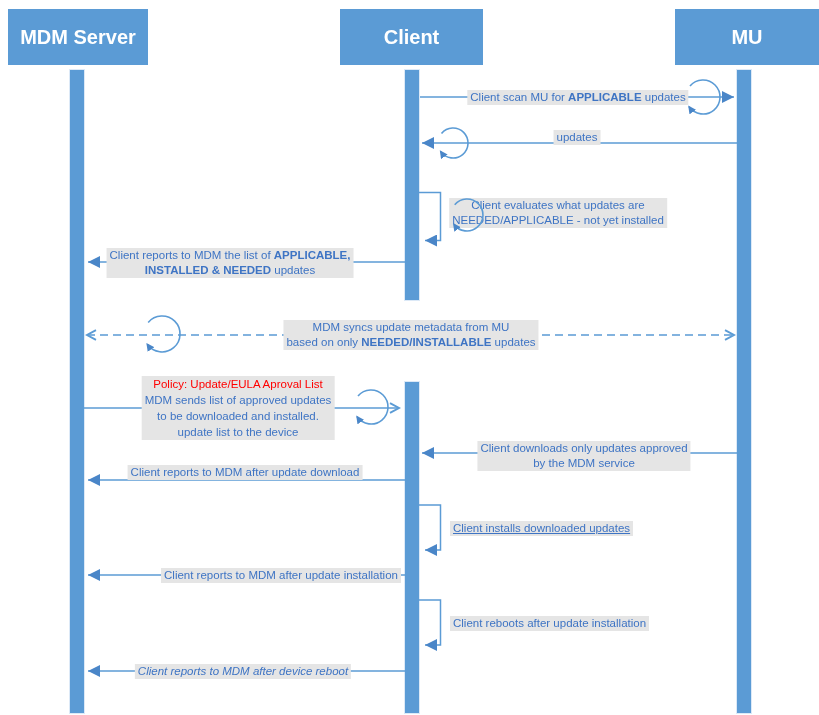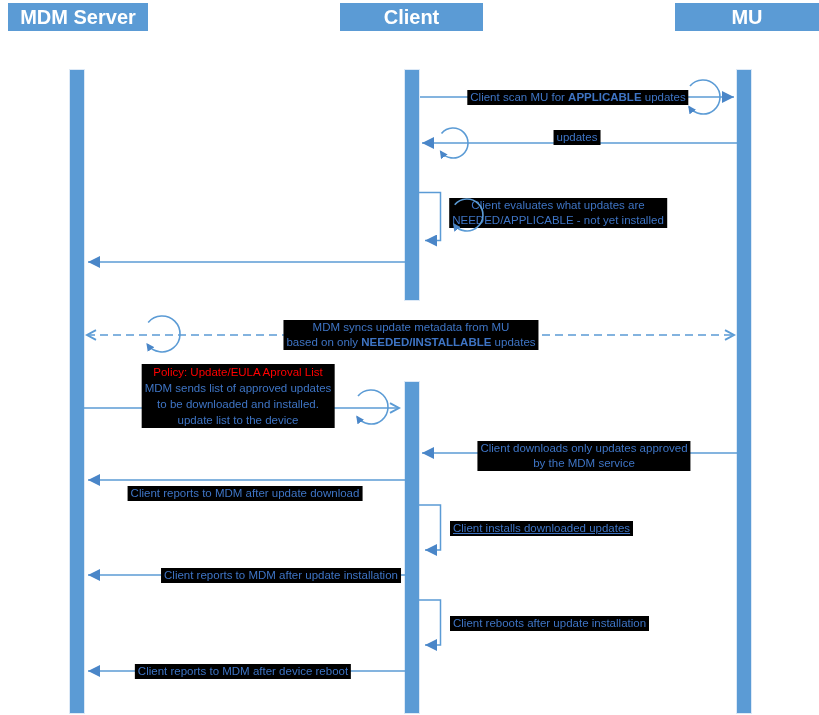--- a/index.html
+++ b/index.html
@@ -1,32 +1,32 @@
 <!DOCTYPE html>
 <html><head>
 <meta charset="utf-8">
 <style>
   html,body{margin:0;padding:0;background:#fff;}
   #diagram{position:relative;width:819px;height:715px;background:#fff;
            font-family:"Liberation Sans",sans-serif;overflow:hidden;}
-  .participant{position:absolute;top:3px;height:28px;background:#5B9BD5;
+  .participant{position:absolute;top:9px;height:56px;background:#5B9BD5;
                color:#fff;font-weight:bold;font-size:20px;display:flex;
                align-items:center;justify-content:center;}
   .lifeline{position:absolute;width:14px;background:#5B9BD5;
             box-shadow:0 0 0 1px #dce9f7;}
   svg.layer{position:absolute;left:0;top:0;pointer-events:none;}
   #connectors{z-index:1;}
   #loops{z-index:3;}
   .msg{position:absolute;z-index:2;color:#3E74C4;font-size:11.5px;
-       line-height:15px;text-align:center;background:#000000;padding:0 3px;}
+       line-height:15px;text-align:center;background:#e5e5e5;padding:0 3px;}
   .msg.centered{transform:translateX(-50%);}
   .msg div{white-space:nowrap;}
   .msg b{font-weight:bold;}
   .red{color:#FF0000;}
-  .policy{line-height:16px;}
+  .policy{line-height:16px;margin-top:12px;}
 </style>
 </head>
 <body>
 
 <div id="diagram">
 
   <div class="participant" style="left:8px;width:140px;">MDM Server</div>
   <div class="participant" style="left:340px;width:143px;">Client</div>
   <div class="participant" style="left:675px;width:144px;">MU</div>
 
@@ -66,55 +66,59 @@
 
   <div class="msg centered" style="left:577px;top:130px;">
     <div>updates</div>
   </div>
 
   <div class="msg centered" style="left:558px;top:198px;">
     <div>Client evaluates what updates are</div>
     <div>NEEDED/APPLICABLE - not yet installed</div>
   </div>
 
+  <div class="msg centered" style="left:230px;top:247.5px;">
+    <div><span>Client reports to MDM the list of </span><b>APPLICABLE,</b></div>
+    <div><b>INSTALLED &amp; NEEDED</b><span> updates</span></div>
+  </div>
 
   <div class="msg centered" style="left:411px;top:319.5px;text-align:center;">
     <div>MDM syncs update metadata from MU</div>
     <div><span>based on only </span><b>NEEDED/INSTALLABLE</b><span> updates</span></div>
   </div>
 
   <div class="msg centered policy" style="left:238px;top:364px;">
     <div class="red">Policy: Update/EULA Aproval List</div>
     <div>MDM sends list of approved updates</div>
     <div>to be downloaded and installed.</div>
     <div>update list to the device</div>
   </div>
 
   <div class="msg centered" style="left:584px;top:441px;">
     <div>Client downloads only updates approved</div>
     <div>by the MDM service</div>
   </div>
 
-  <div class="msg centered" style="left:245px;top:486px;">
+  <div class="msg centered" style="left:245px;top:465px;">
     <div>Client reports to MDM after update download</div>
   </div>
 
   <div class="msg" style="left:450px;top:520.5px;text-decoration:underline;">
     <div>Client installs downloaded updates</div>
   </div>
 
   <div class="msg centered" style="left:247px;top:567.5px;margin-left:34px;">
     <div>Client reports to MDM after update installation</div>
   </div>
 
   <div class="msg" style="left:450px;top:615.5px;">
     <div>Client reboots after update installation</div>
   </div>
 
-  <div class="msg centered" style="left:243px;top:663.5px;">
+  <div class="msg centered" style="left:243px;top:663.5px;font-style:italic;">
     <div>Client reports to MDM after device reboot</div>
   </div>
 
   <svg id="loops" class="layer" width="819" height="715">
     <defs>
       <marker id="al" viewBox="0 0 10 10" refX="8" refY="5" markerWidth="8" markerHeight="8" markerUnits="userSpaceOnUse" orient="auto">
         <path d="M0,0 L10,5 L0,10 Z" fill="#4A86C8"></path>
       </marker>
     </defs>
     <g stroke="#5B9BD5" stroke-width="1.6" fill="none">

